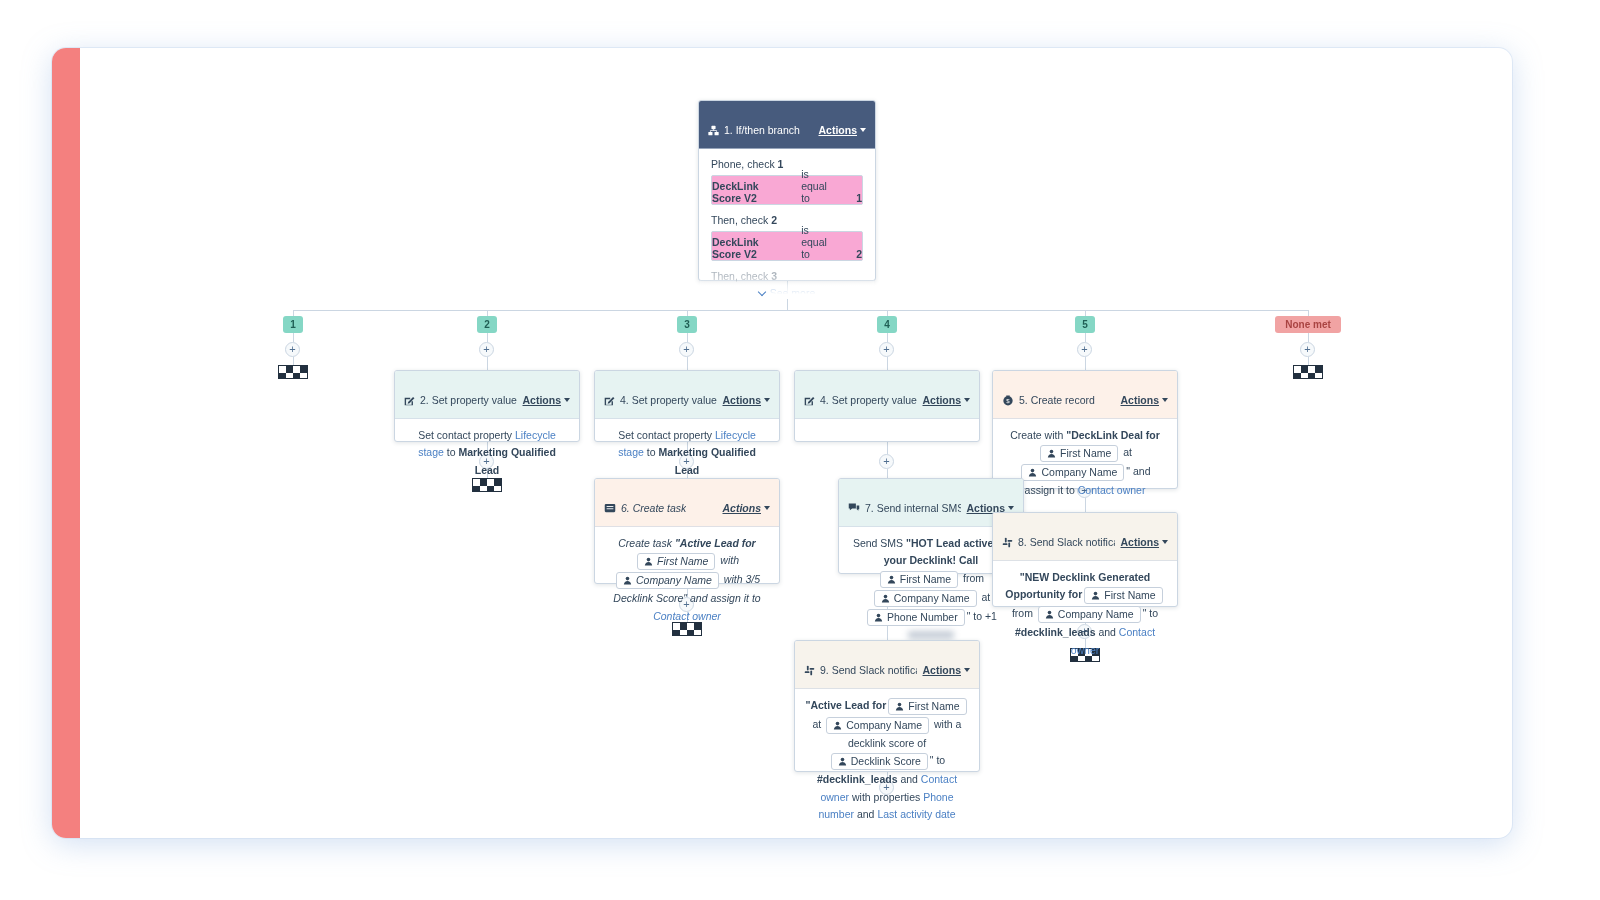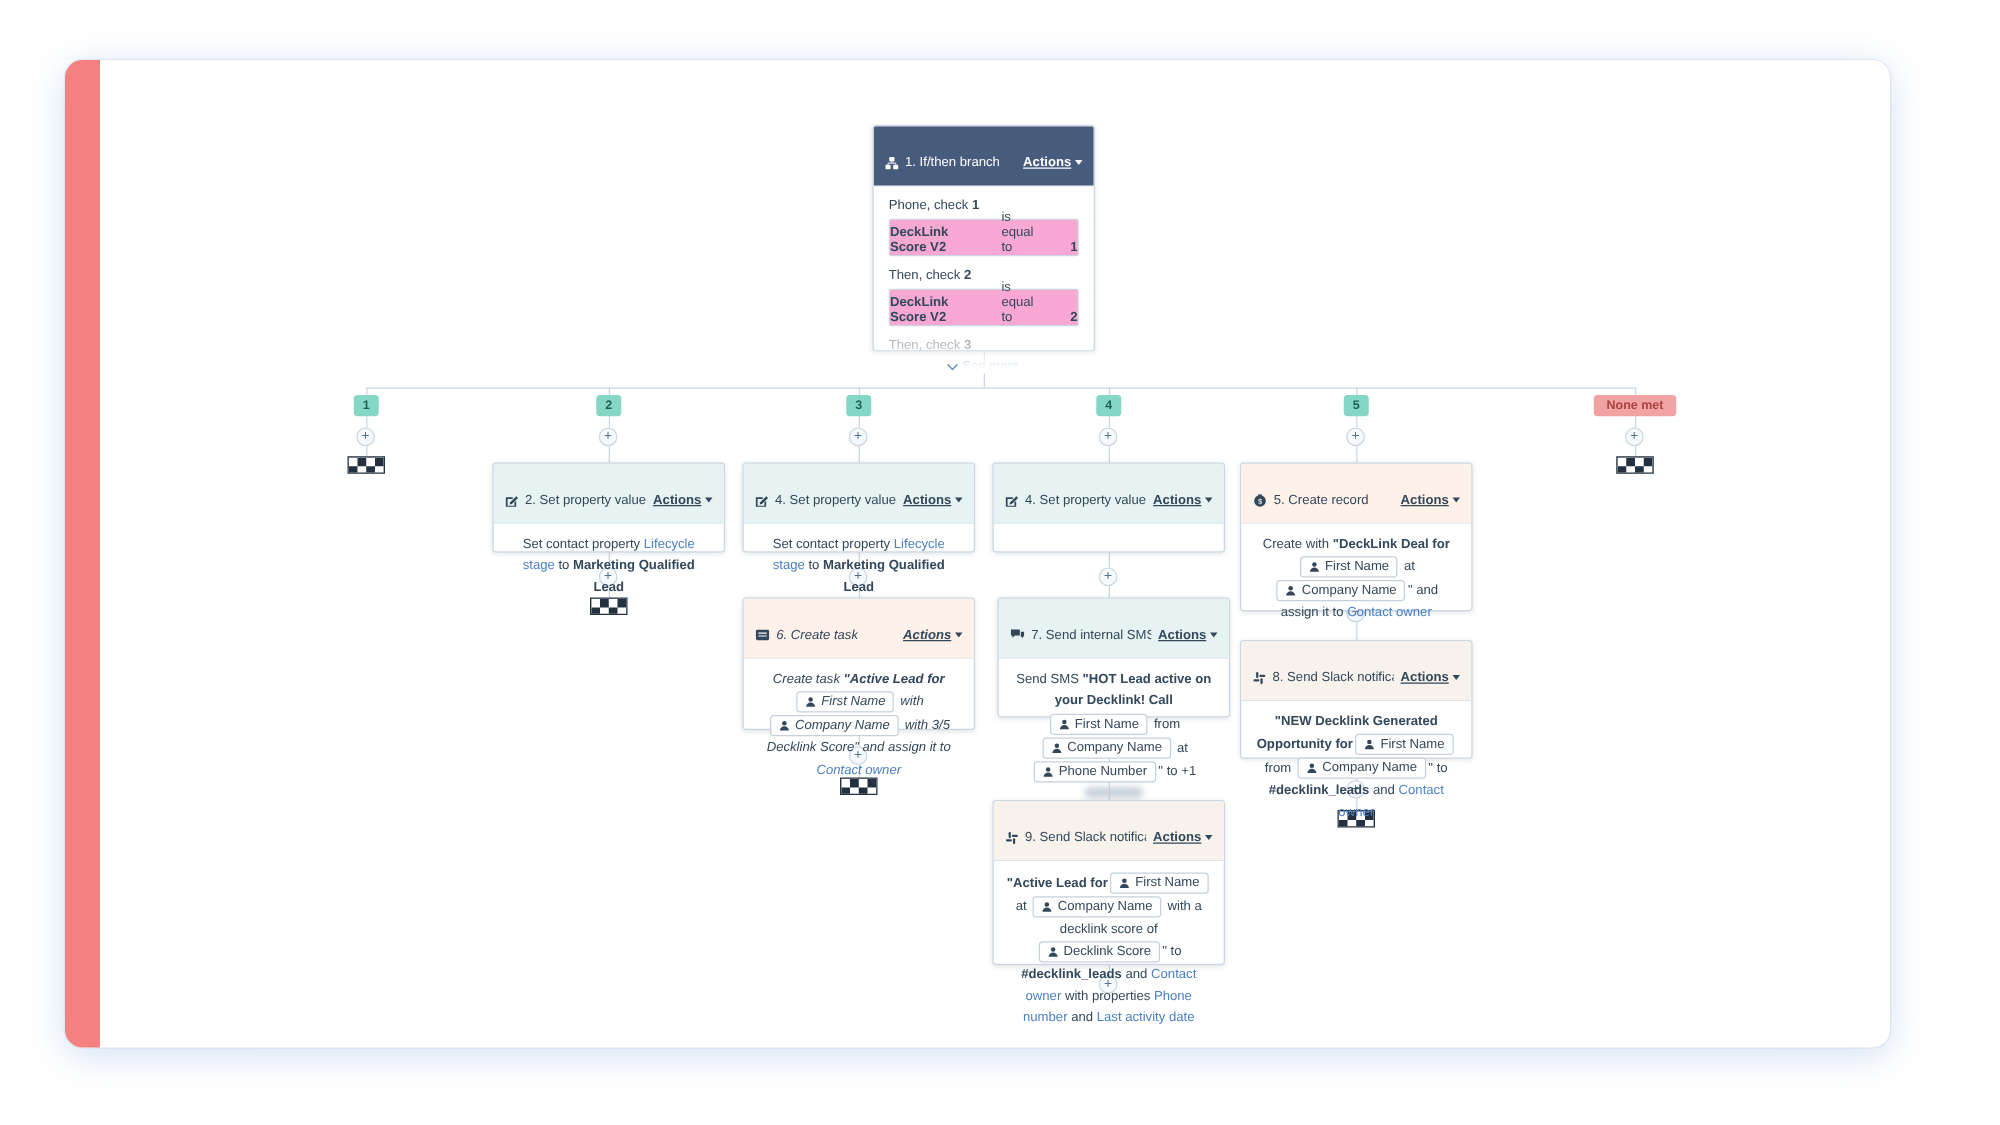--- a/index.html
+++ b/index.html
@@ -305,21 +305,21 @@
         <span class="chip-label">First Name</span>
       </span><span class="seg"> with </span><span class="chip">
         <svg width="9" height="9" viewBox="0 0 16 16" fill="#33475b">
           <circle cx="8" cy="4.6" r="3.2"></circle>
           <path d="M1.5 15c.4-3.6 3.1-6 6.5-6s6.1 2.4 6.5 6z"></path>
         </svg>
         <span class="chip-label">Company Name</span>
       </span><span class="seg"> with 3/5 Decklink Score" and assign it to </span><a class="seg lnk">Contact owner</a></div>
 </div>
 
-<div class="card" style="left:798px;top:478px;width:186px;height:96px;">
+<div class="card" style="left:838px;top:478px;width:186px;height:96px;">
   <div class="card-h h-teal">
     <span class="icn">
       <svg width="12" height="12" viewBox="0 0 16 16" fill="#33475b">
           <path d="M1 2h9.5v6.5H5.5L2.5 11V8.5H1z"></path>
           <path d="M11.5 4.5H15v5h-1.2v2l-2-2h-.3z"></path>
         </svg>
     </span>
     <span class="ttl">7. Send internal SMS</span>
     <span class="actions">
         <span>Actions</span>

